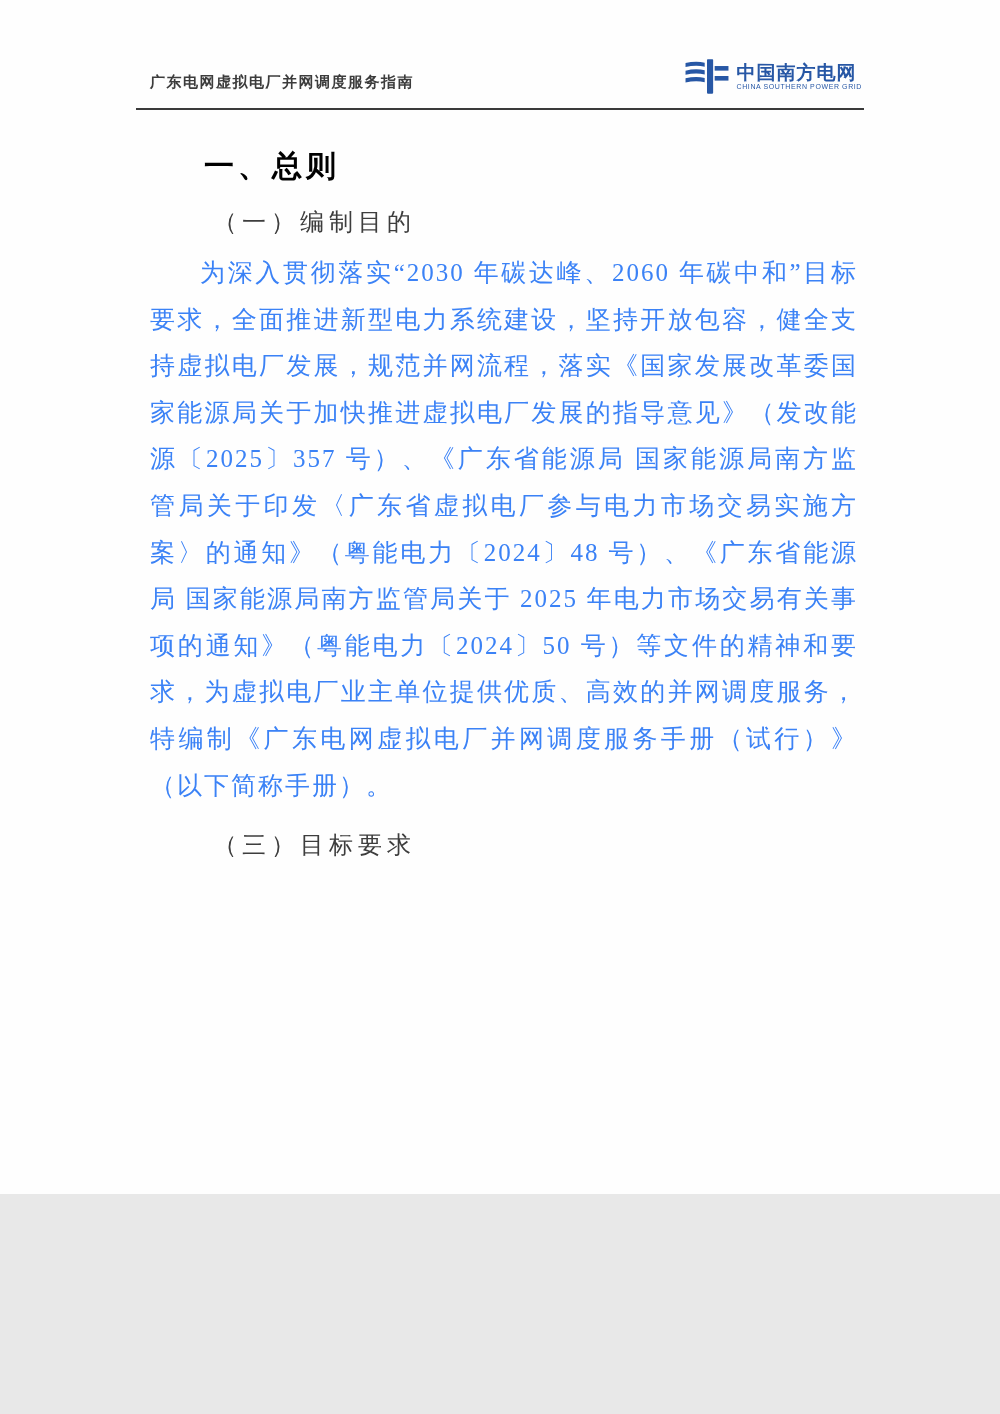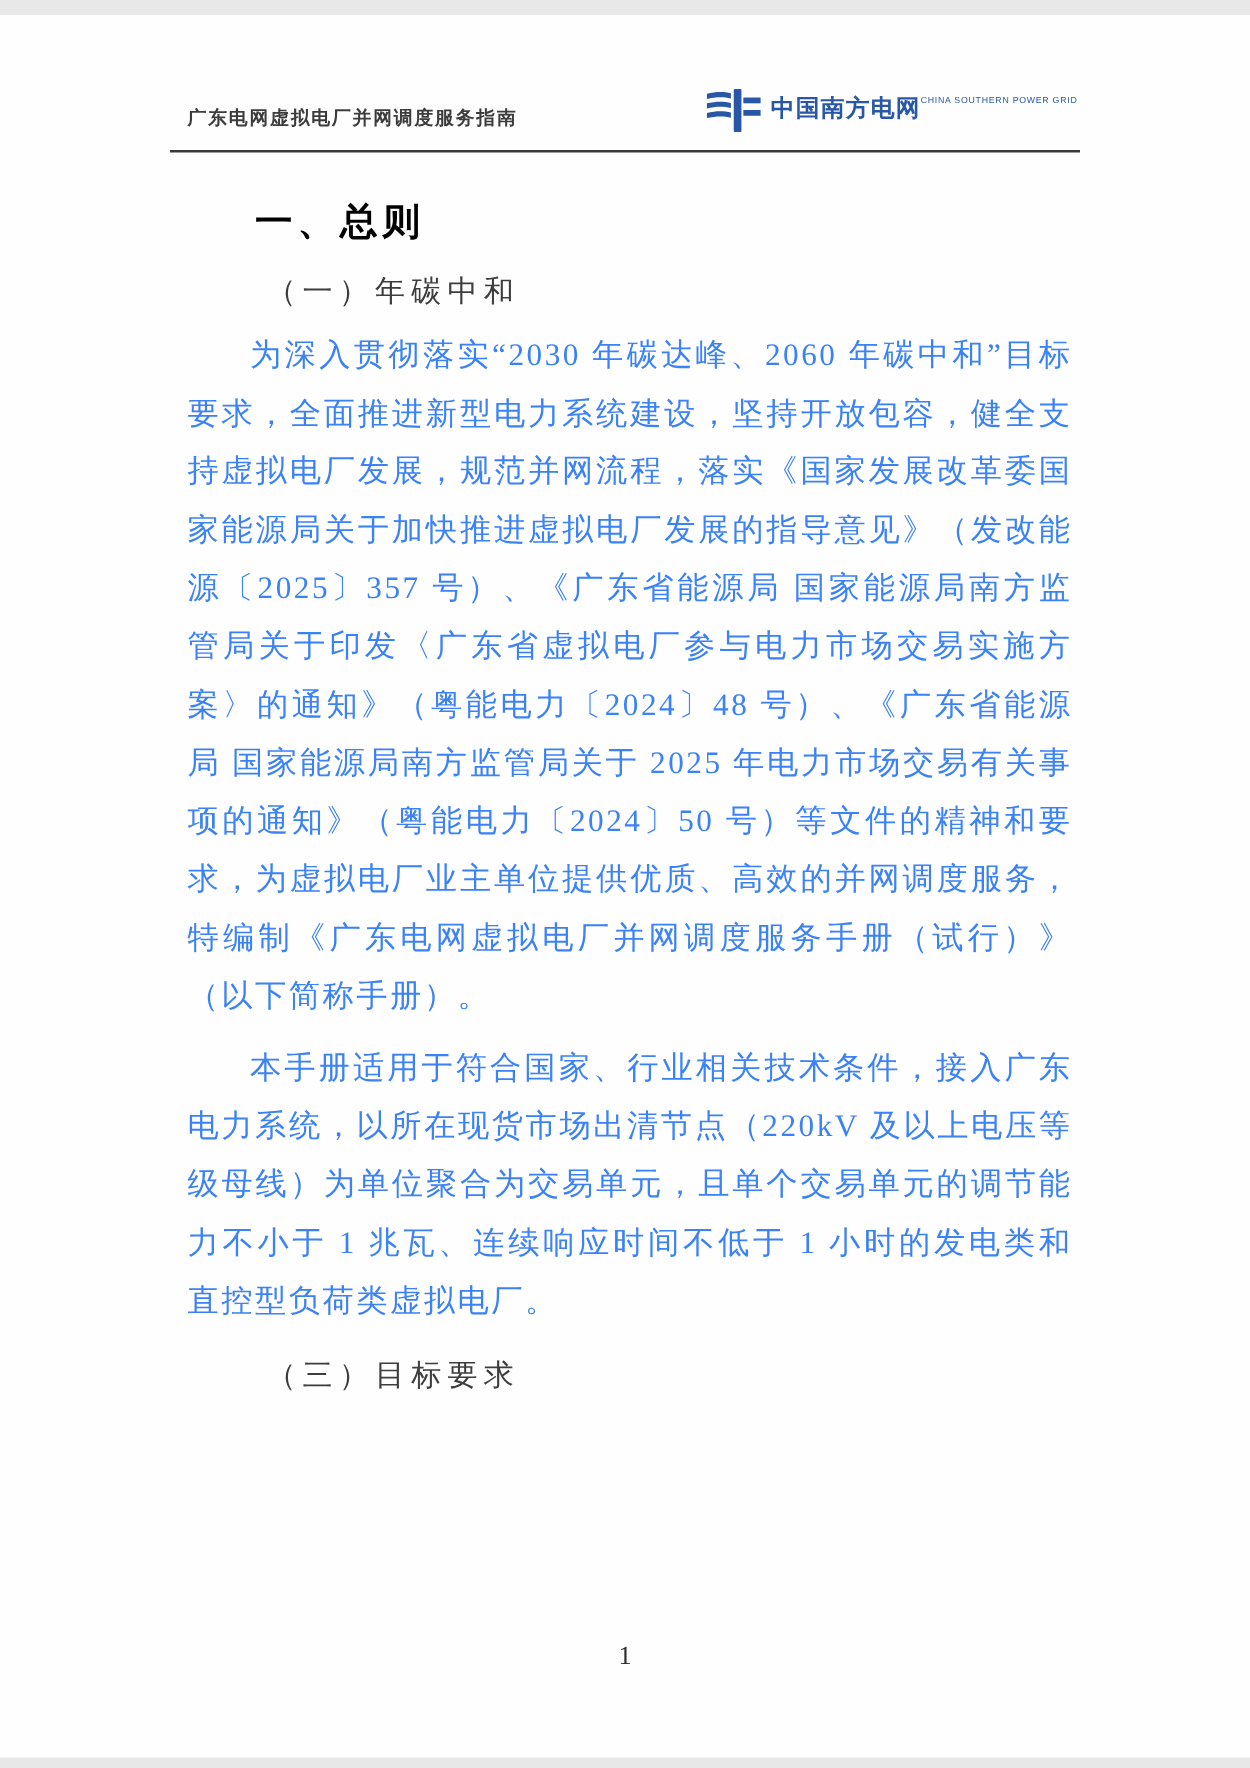--- a/index.html
+++ b/index.html
@@ -3,22 +3,22 @@
 <meta charset="utf-8">
 <style>
   html, body {
     margin: 0;
     padding: 0;
     background: #e8e8e8;
   }
   .page {
     position: relative;
     width: 1000px;
-    height: 1394px;
-    margin: 12px auto;
+    height: 1194px;
+    margin: 0 auto;
     background: #fefefe;
     font-family: "Liberation Serif", "DejaVu Serif", serif;
     color: #3e3e3e;
     overflow: hidden;
   }
   
   .page-header {
     position: absolute;
     top: 56px;
     left: 150px;
@@ -38,21 +38,21 @@
   .logo {
     display: flex;
     align-items: center;
     gap: 7px;
   }
   .logo-mark svg {
     width: 46px;
     height: 40px;
     display: block;
   }
-  .logo-text { display: flex; flex-direction: row; }
+  .logo-text { display: flex; flex-direction: column; }
   .brand-cn {
     font-family: "Liberation Sans", "DejaVu Sans", sans-serif;
     font-weight: bold;
     font-size: 19px;
     line-height: 1.15;
     letter-spacing: 1px;
     color: #2757a5;
   }
   .brand-en {
     font-family: "Liberation Sans", "DejaVu Sans", sans-serif;
@@ -139,26 +139,25 @@
     </div>
   </header>
 
   <div class="header-rule"></div>
 
   <main class="doc-main">
 
     <h1 class="section-title">一、总则</h1>
 
     <section>
-      <h2 class="sub-heading">（一）年碳中和</h2>
+      <h2 class="sub-heading">（一）编制目的</h2>
       <p class="para">为深入贯彻落实“2030 年碳达峰、2060 年碳中和”目标要求，全面推进新型电力系统建设，坚持开放包容，健全支持虚拟电厂发展，规范并网流程，落实《国家发展改革委国家能源局关于加快推进虚拟电厂发展的指导意见》（发改能源〔2025〕357 号）、《广东省能源局 国家能源局南方监管局关于印发〈广东省虚拟电厂参与电力市场交易实施方案〉的通知》（粤能电力〔2024〕48 号）、《广东省能源局 国家能源局南方监管局关于 2025 年电力市场交易有关事项的通知》（粤能电力〔2024〕50 号）等文件的精神和要求，为虚拟电厂业主单位提供优质、高效的并网调度服务，特编制《广东电网虚拟电厂并网调度服务手册（试行）》（以下简称手册）。</p>
     </section>
 
     <section>
-      <p class="para">本手册适用于符合国家、行业相关技术条件，接入广东电力系统，以所在现货市场出清节点（220kV 及以上电压等级母线）为单位聚合为交易单元，且单个交易单元的调节能力不小于 1 兆瓦、连续响应时间不低于 1 小时的发电类和直控型负荷类虚拟电厂。</p>
     </section>
 
     <section>
       <h2 class="sub-heading">（三）目标要求</h2>
     </section>
 
   </main>
 
   <footer class="page-footer">
     <span>1</span>

